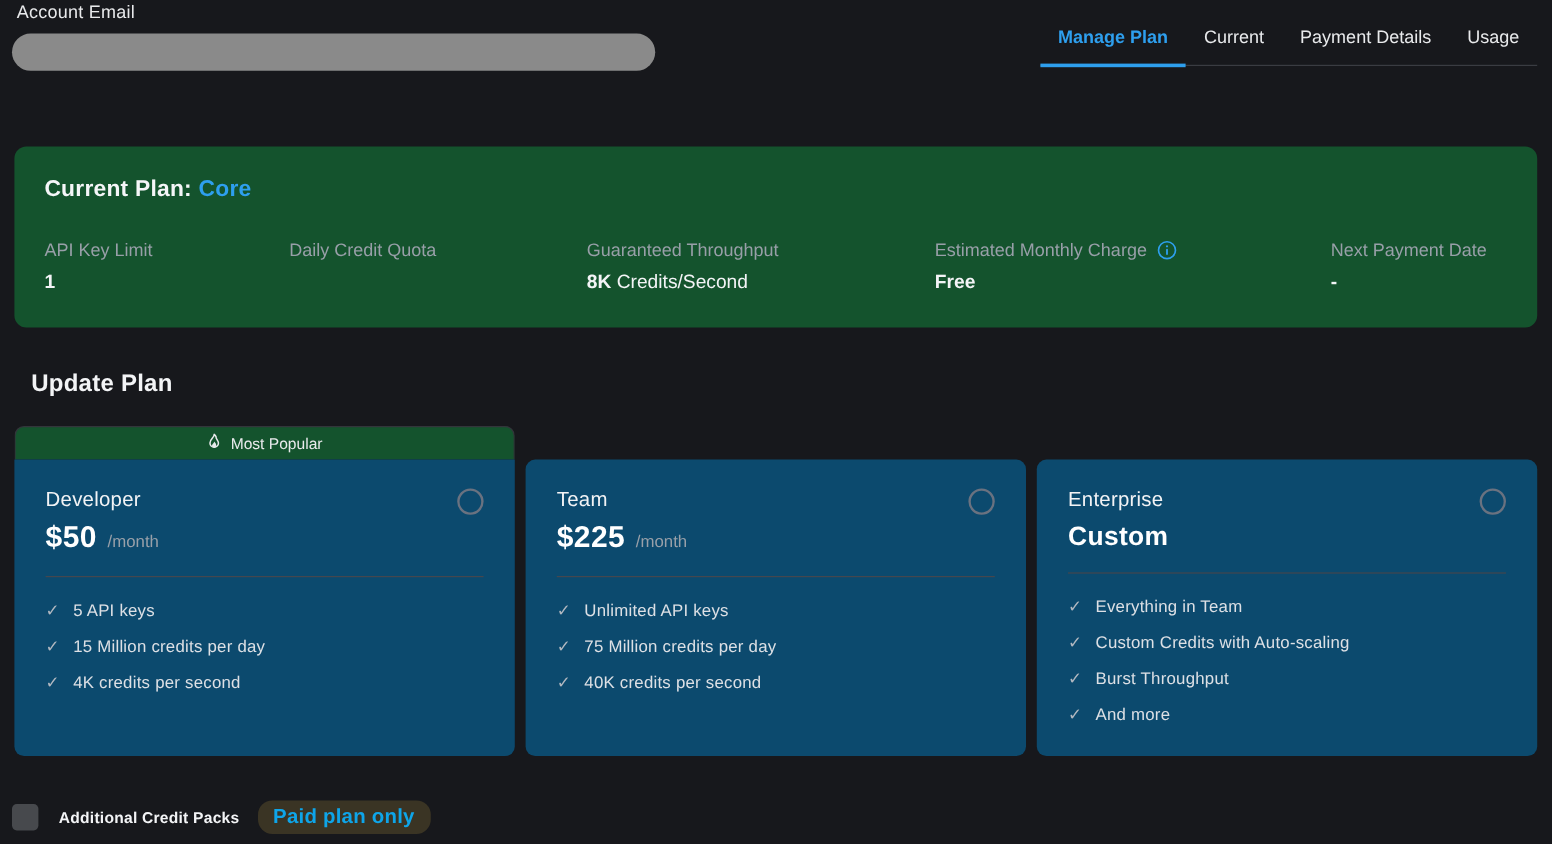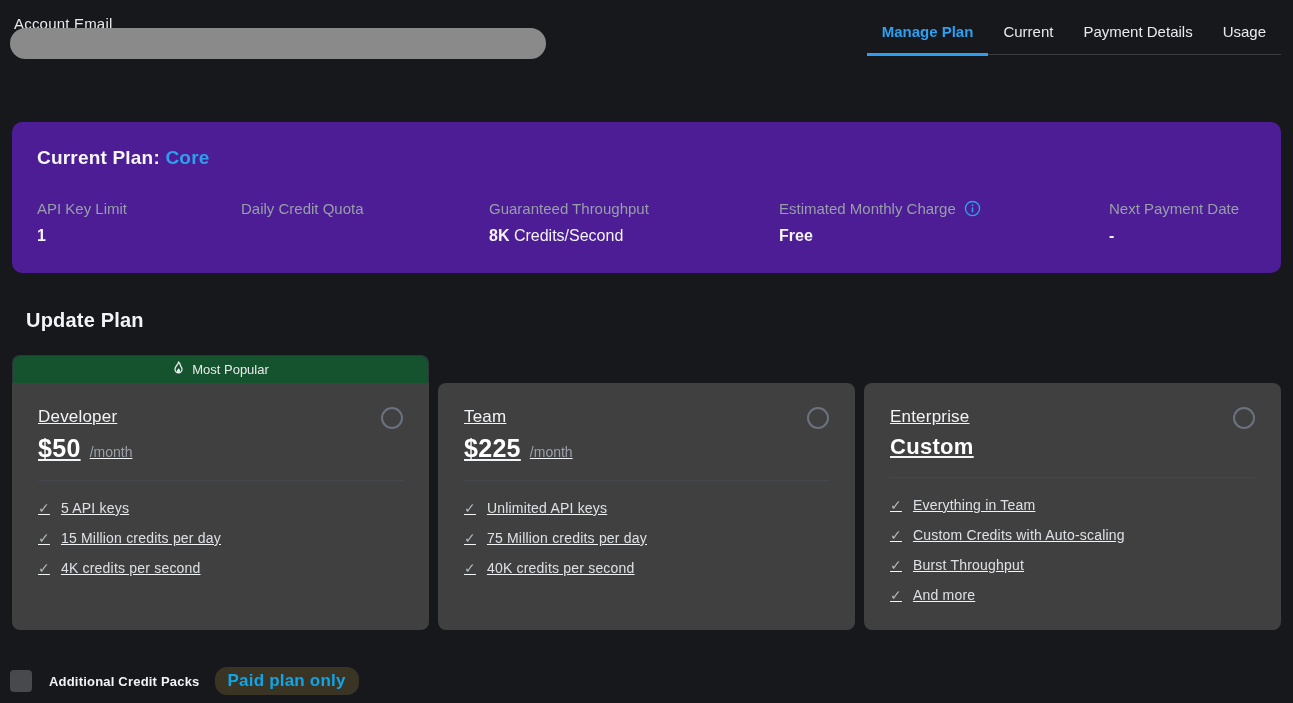--- a/index.html
+++ b/index.html
@@ -7,21 +7,21 @@
   body {
     background:#17181c;
     font-family:"Liberation Sans", sans-serif;
     color:#f3f4f6;
     position:relative;
     overflow:hidden;
   }
 
   
   .account-email-label {
-    position:absolute; left:14px; top:15px;
+    position:absolute; left:14px; top:2px;
     font-size:15px; color:#e8e9eb; letter-spacing:.2px;
   }
   .account-email-input {
     position:absolute; left:10px; top:28px;
     width:536px; height:31px;
     background:#8a8a8a; border:none; border-radius:16px;
     outline:none;
   }
   .tabs {
     position:absolute; right:12px; top:17px;
@@ -36,21 +36,21 @@
   .tab.active {
     color:#2e9fee; font-weight:700;
     border-bottom:3px solid #2e9fee;
     margin-bottom:-2px; padding-bottom:13px;
   }
 
   
   .current-card {
     position:absolute; left:12px; top:122px;
     width:1269px; height:151px;
-    background:#4c1d95; border-radius:10px;
+    background:#14532d; border-radius:10px;
   }
   .current-title {
     position:absolute; left:25px; top:25px;
     font-size:19px; font-weight:700; color:#f5f6f8; letter-spacing:.2px;
   }
   .current-title .plan-name { color:#2e9fee; }
   .stats {
     position:absolute; left:25px; top:78px; right:20px;
     display:grid; grid-template-columns:204px 248px 290px 330px 1fr;
   }
@@ -73,22 +73,22 @@
   }
   .card-wrap { flex:1; display:flex; flex-direction:column; }
   .popular-bar {
     height:28px; background:#14532d;
     border:1px solid #33353b; border-bottom:none;
     border-radius:8px 8px 0 0;
     display:flex; align-items:center; justify-content:center; gap:7px;
     font-size:13px; color:#e9eaec;
   }
   .plan-card {
-    height:247px; background:#404040; border-radius:8px;
-    padding:24px 26px; cursor:pointer;text-decoration:underline;
+    height:247px; background:#0c4a6e; border-radius:8px;
+    padding:24px 26px; cursor:pointer;
   }
   .card-wrap.with-bar .plan-card { border-radius:0 0 8px 8px; }
   .card-head { display:flex; justify-content:space-between; align-items:flex-start; }
   .plan-title { font-size:17px; font-weight:500; color:#f2f3f5; letter-spacing:.2px; }
   .radio {
     width:22px; height:22px; border-radius:50%;
     border:2px solid #6a7280; cursor:pointer; flex:none;
   }
   .price-row { margin-top:5px; display:flex; align-items:baseline; gap:9px; }
   .price { font-size:25px; font-weight:700; color:#ffffff; letter-spacing:.3px; }

